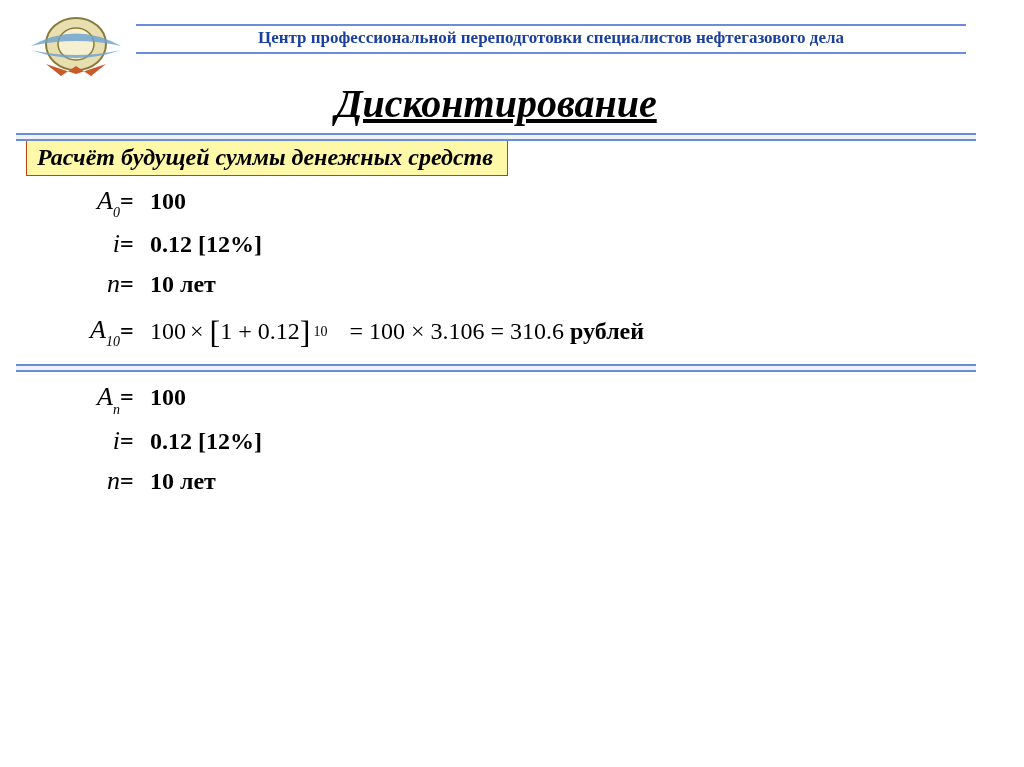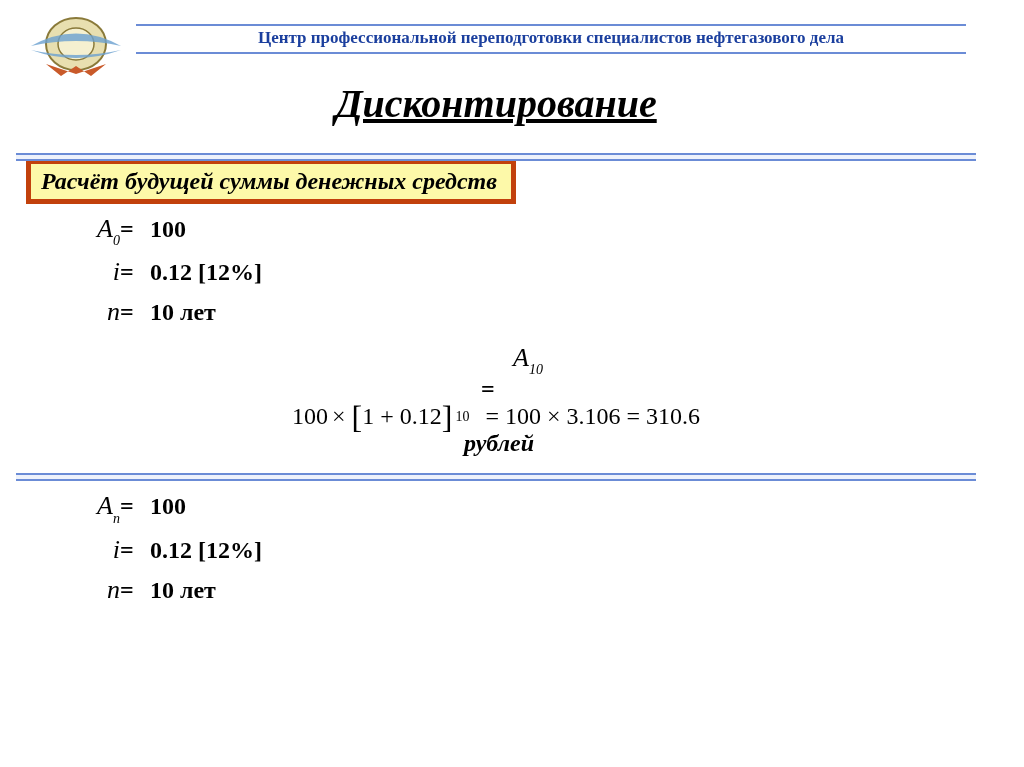--- a/index.html
+++ b/index.html
@@ -55,21 +55,21 @@
     height: 0;
     border-top: 2px solid #6b8cd6;
   }
   .main-title {
     text-align: center;
     font-size: 40px;
     font-weight: bold;
     font-style: italic;
     text-decoration: underline;
     margin-top: 4px;
-    margin-bottom: 20px;
+    margin-bottom: 0;
   }
   .content {
     padding: 0 10px;
   }
   .section-rule-container {
     position: relative;
     height: 14px;
   }
   .section-rule {
     position: absolute;
@@ -77,21 +77,21 @@
     right: -10px;
     top: 6px;
     height: 4px;
     border-top: 2px solid #6b8cd6;
     border-bottom: 2px solid #6b8cd6;
     background: #eef2fb;
   }
   .section-label {
     display: inline-block;
     background: #fdf9a9;
-    border: 5px solid #c2410c;
+    border: 1px solid #c2410c;
     padding: 4px 14px 4px 10px;
     font-size: 24px;
     font-style: italic;
     font-weight: bold;
     margin-top: -2px;
   }
   .rows {
     margin-top: 10px;
     margin-bottom: 10px;
   }
@@ -121,21 +121,20 @@
     font-weight: bold;
   }
   .valcol {
     font-weight: bold;
   }
   .formula-row {
     display: flex;
     align-items: center;
     margin: 16px 0 10px 0;
     font-size: 24px;
-    flex-direction: column;
   }
   .formula-math {
     font-family: "Times New Roman", serif;
     font-size: 24px;
     font-weight: normal;
     display: inline-flex;
     align-items: center;
   }
   .bracket-expr {
     display: inline-flex;
@@ -157,21 +156,20 @@
     font-size: 30px;
     font-weight: bold;
   }
   .final-formula .tsub {
     font-size: 16px;
     vertical-align: sub;
   }
   .rubles {
     font-weight: bold;
     margin-left: 6px;
-    font-style: italic;
   }
 </style>
 </head>
 <body>
 
 <div class="slide">
 
   <div class="header">
     <div class="logo">
       <svg viewBox="0 0 100 70" width="100" height="70">
@@ -222,21 +220,21 @@
         <span class="eqcol" style="font-weight:bold">=</span>
         <span class="formula-math">
           <span>100</span>
           <span style="margin:0 4px">×</span>
           <span class="bracket-expr">
             <span class="big-bracket">[</span>
             <span>1 + 0.12</span>
             <span class="big-bracket">]</span>
           </span>
             <span class="sup">10</span>
-          <span style="margin-left:16px">= 100 × 3.106 = 310.6</span>
+          <span style="margin-left:22px">= 100 × 3.106 = 310.6</span>
         </span>
         <span class="rubles">рублей</span>
       </div>
     </div>
 
     <div class="section-rule-container">
       <div class="section-rule"></div>
     </div>
 
     <div class="rows">

